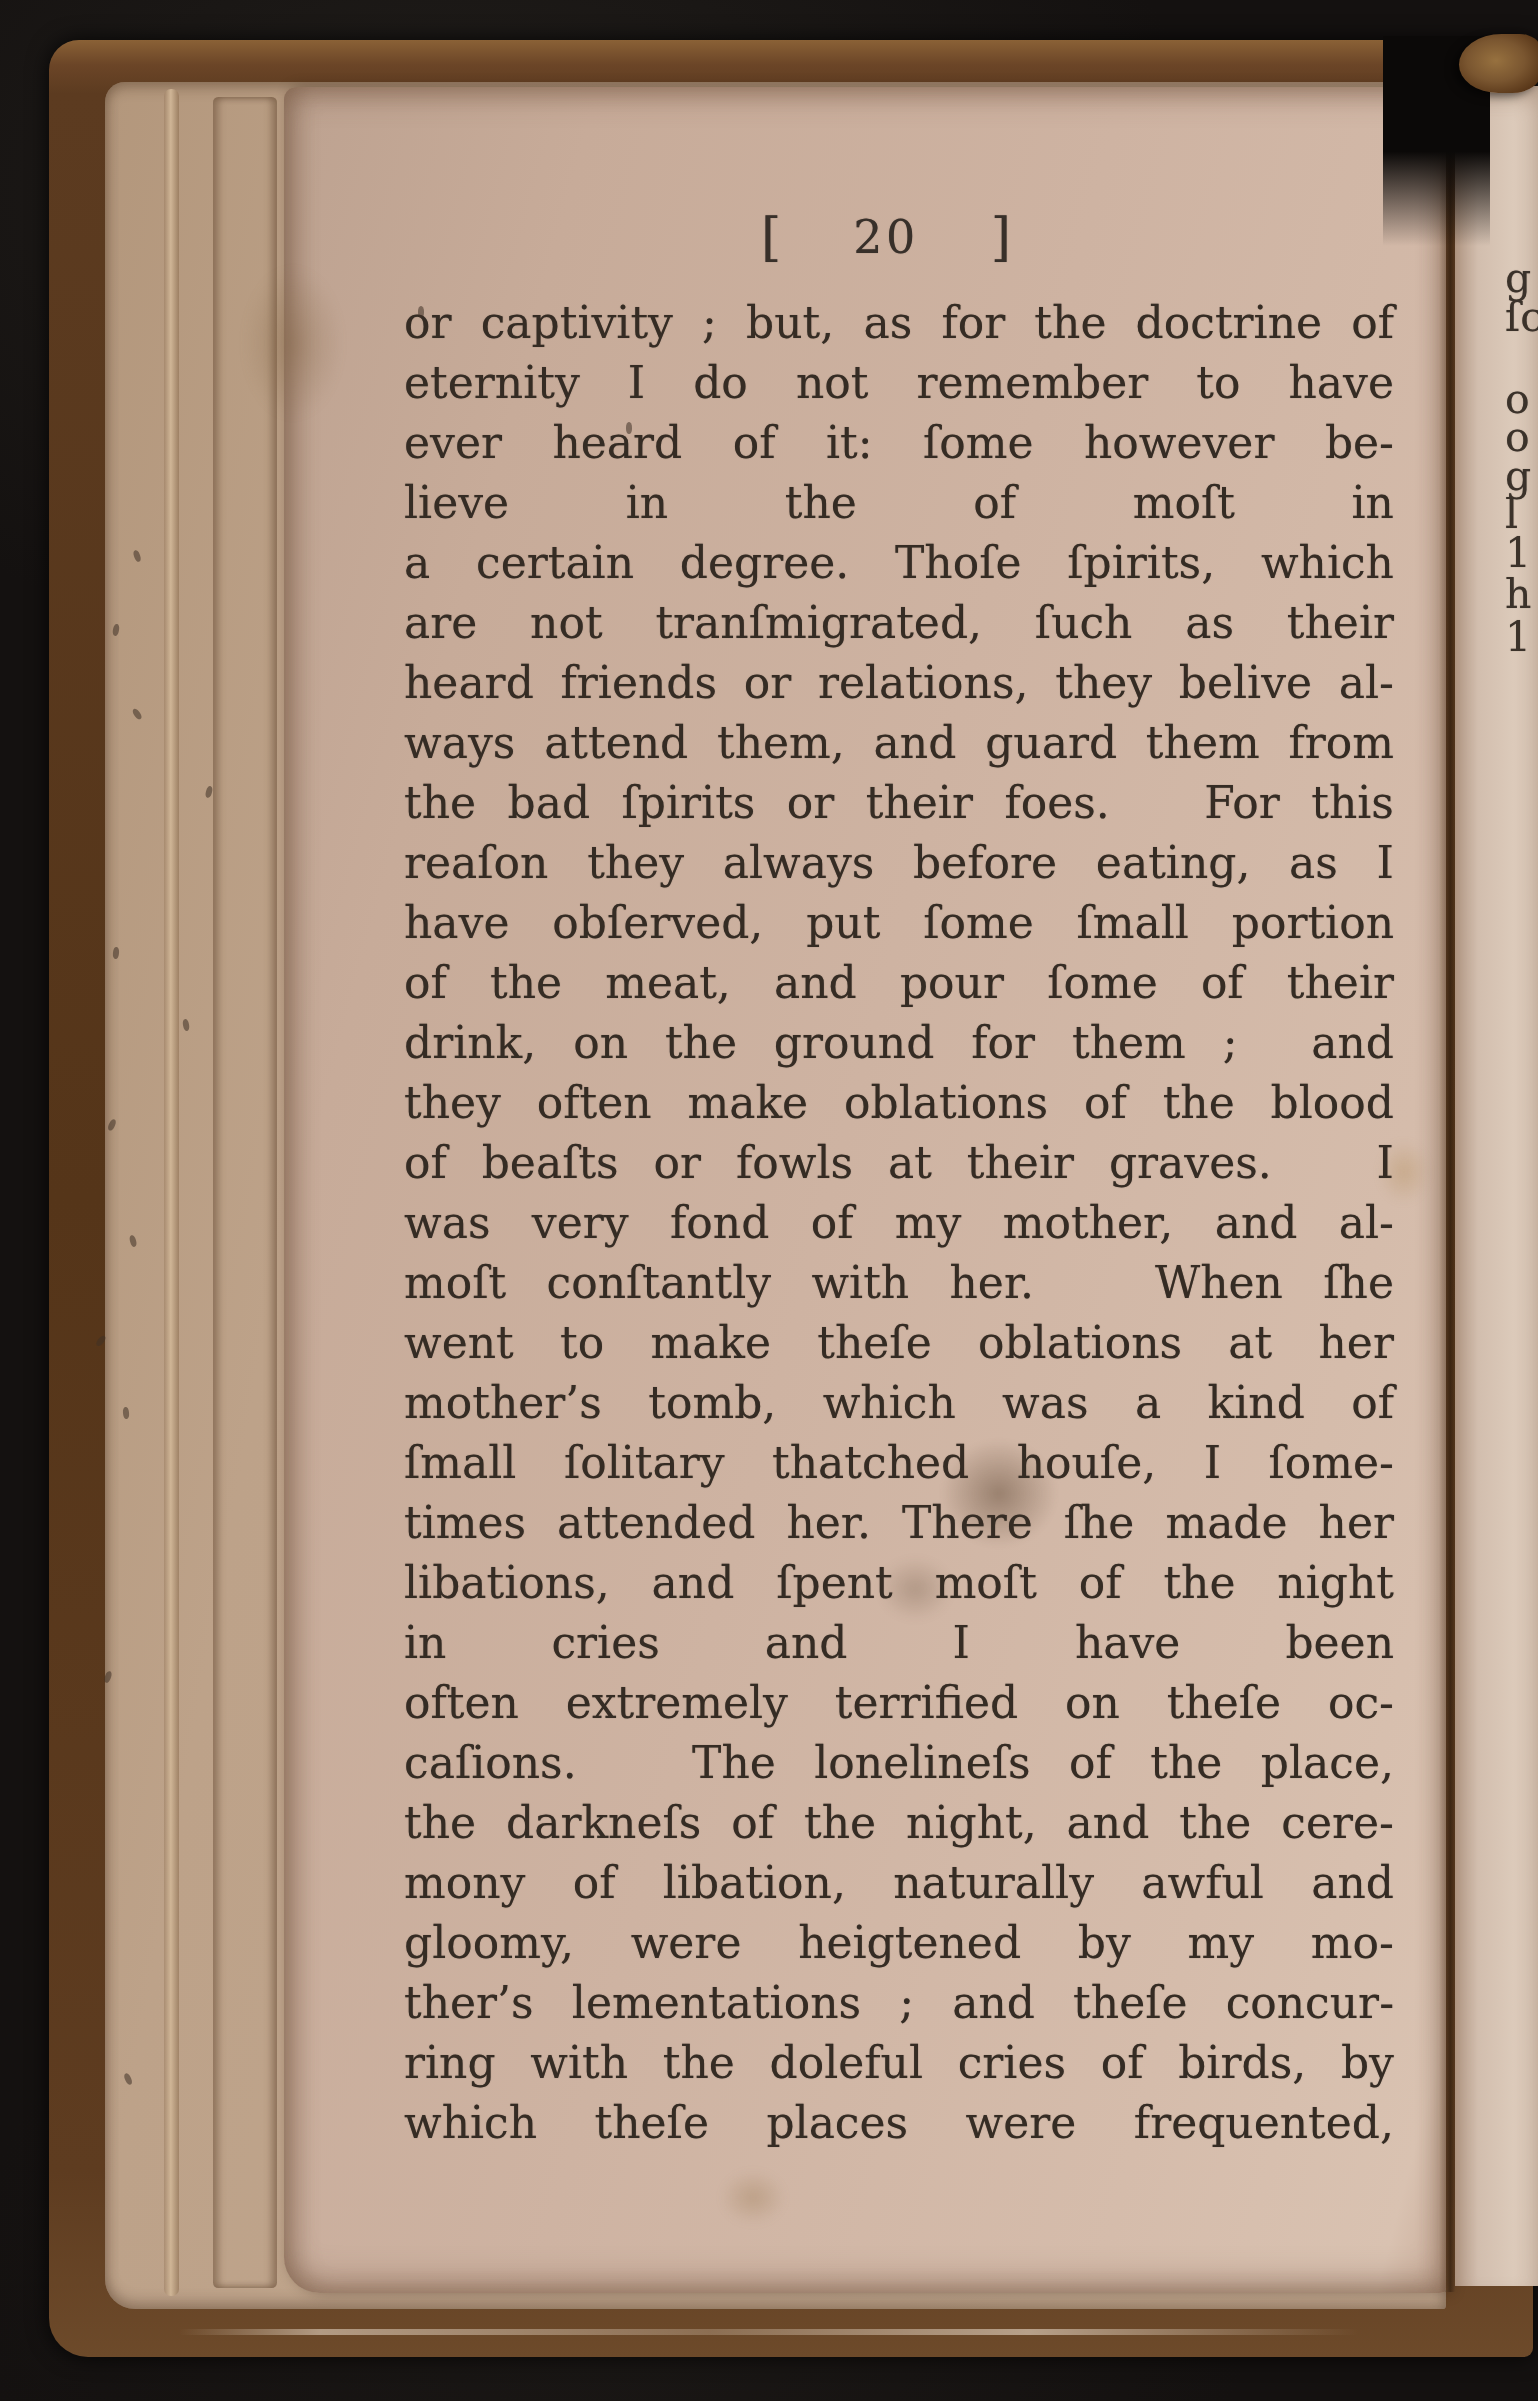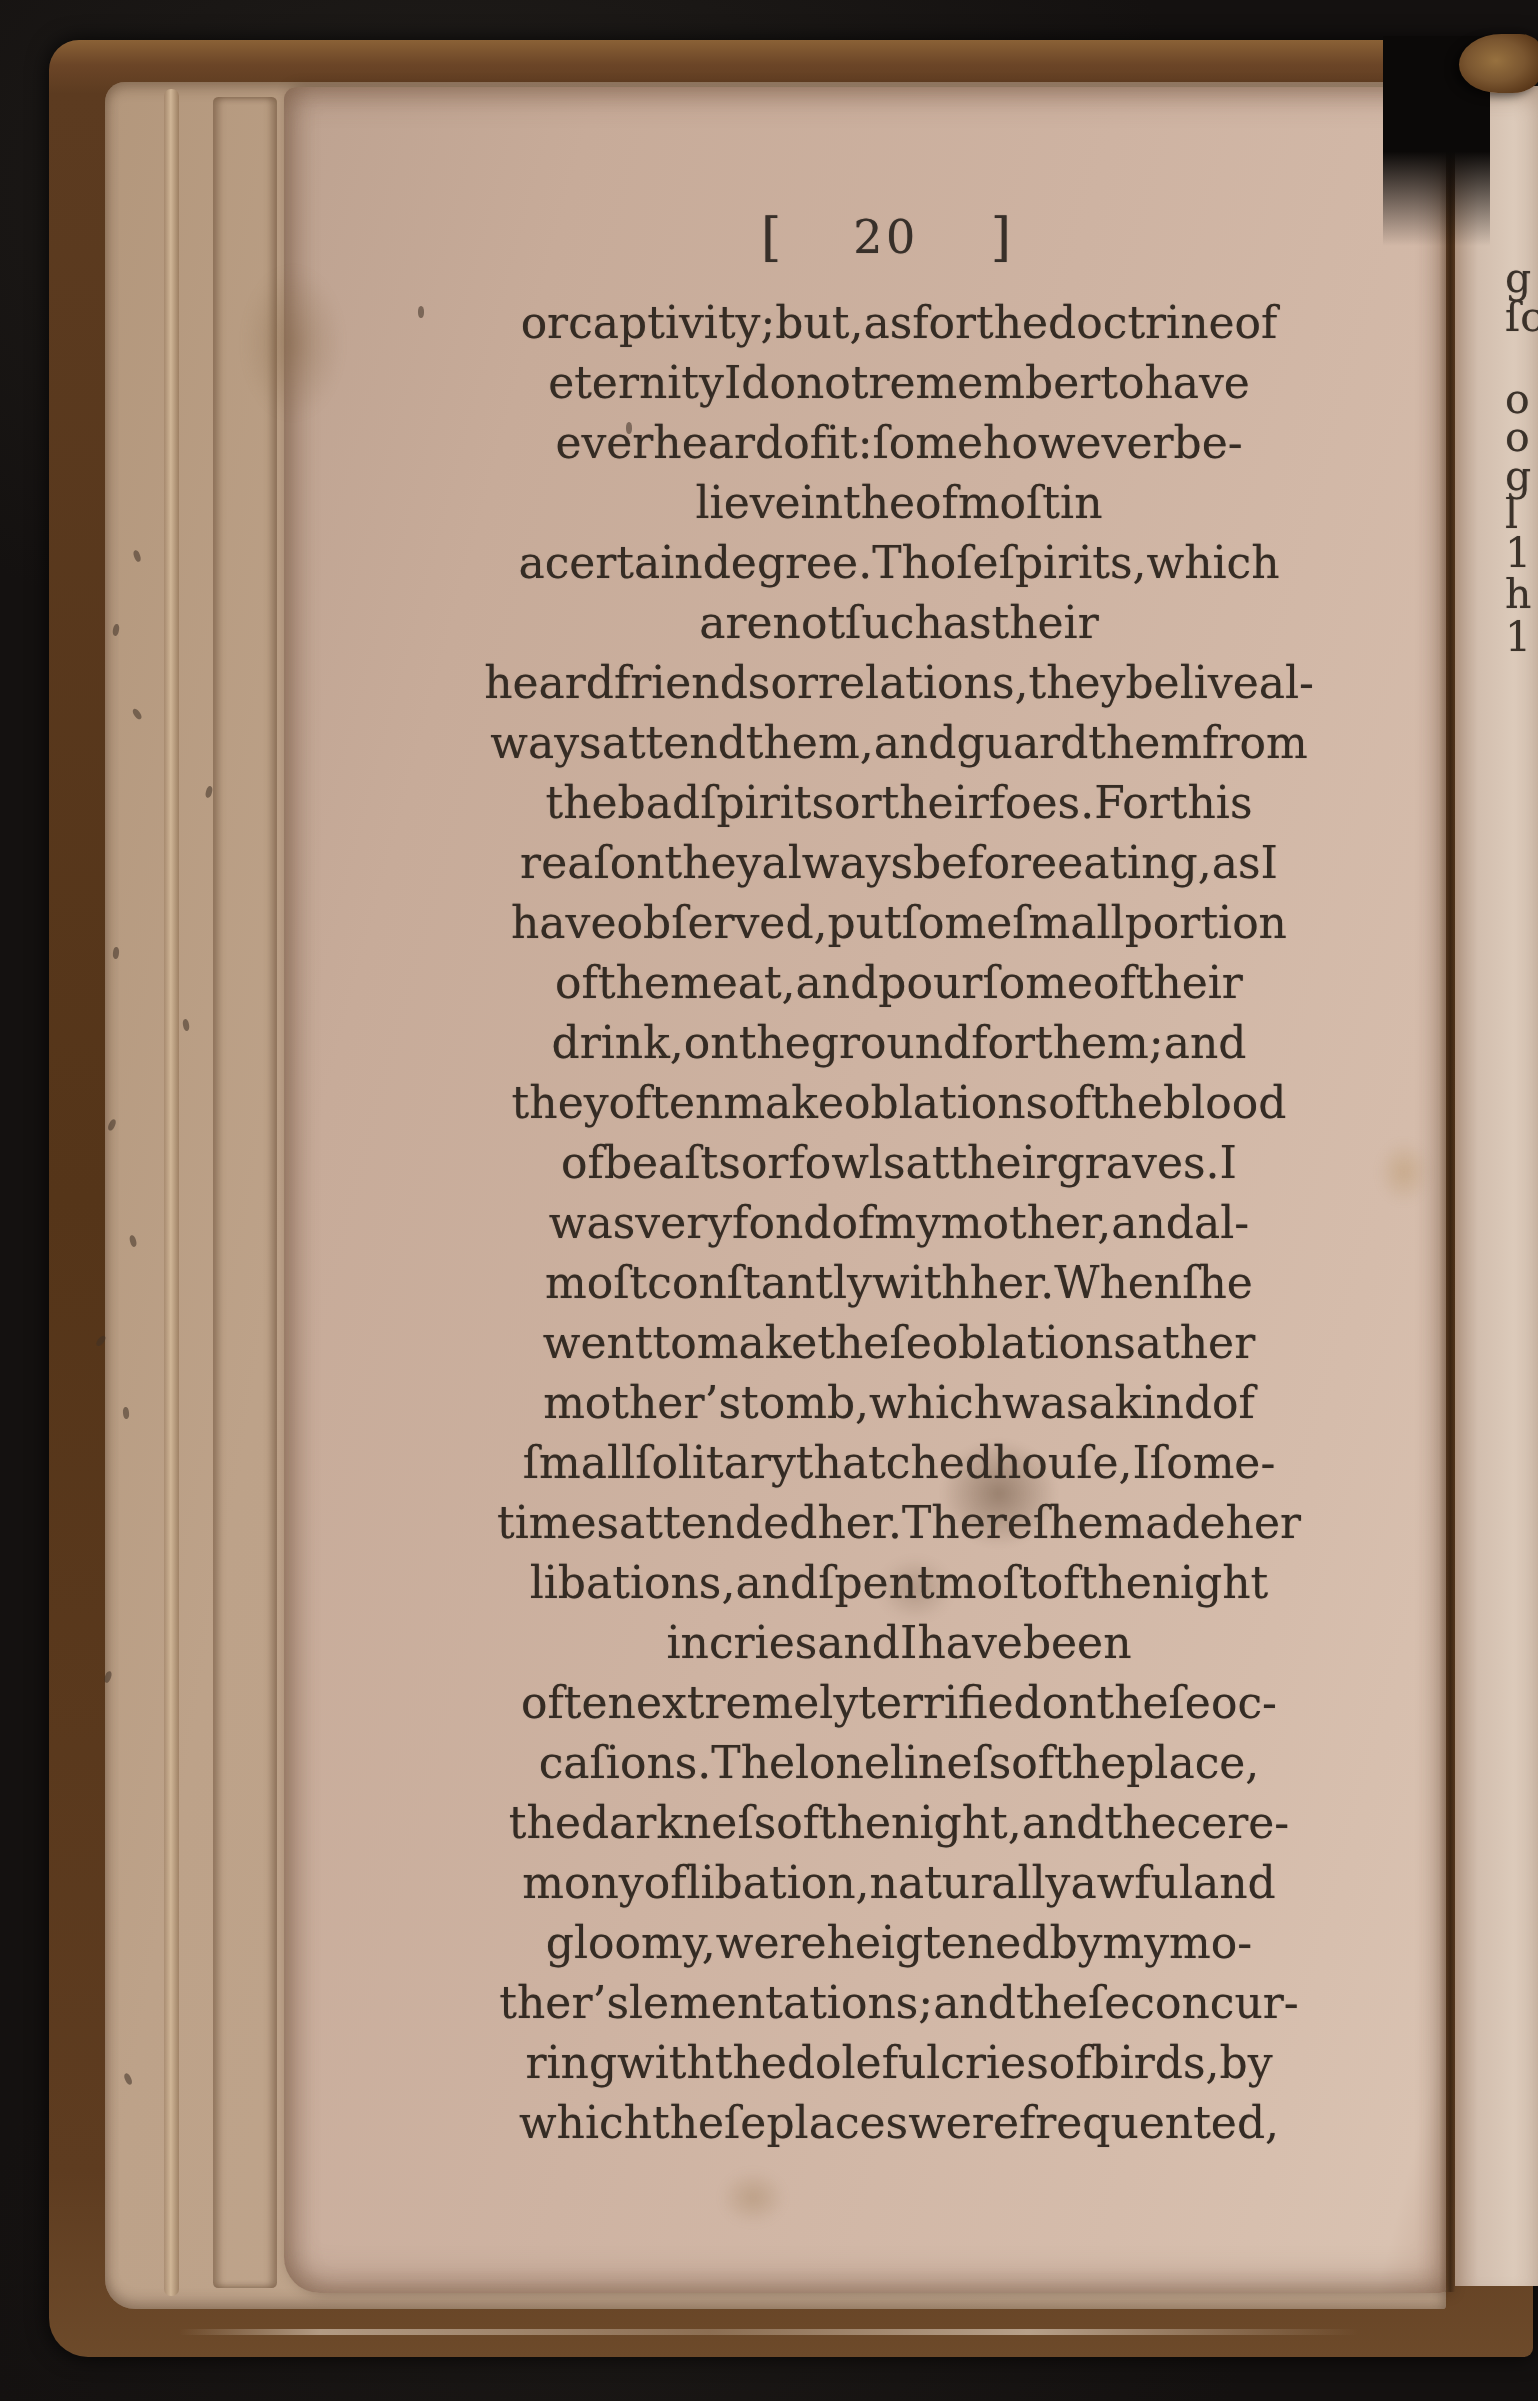--- a/index.html
+++ b/index.html
@@ -77,21 +77,21 @@
     font-size:52px;color:#38302a;
     text-shadow:0 0 0.9px rgba(56,48,42,.55);
   }
   #folio .num{font-size:46px;letter-spacing:3.6px;}
   #text-block{
     position:absolute;left:404px;top:297px;width:990px;
     color:#352c24;font-size:44px;
     text-shadow:0 0 0.9px rgba(53,44,36,.5);
   }
   .tline{
-    height:60px;display:flex;justify-content:center;align-items:baseline;
+    height:60px;display:flex;justify-content:space-between;align-items:baseline;
     white-space:pre;
   }
   .tline span{display:inline-block;}
   
   .frag{
     position:absolute;left:1505px;color:#3b322a;font-size:41px;
     text-shadow:0 0 0.9px rgba(59,50,42,.5);
   }
   
   .stain{position:absolute;border-radius:50%;filter:blur(4.5px);}
@@ -124,21 +124,21 @@
     <span class="num">20</span>
     <span>]</span>
   </div>
 
   <div id="text-block">
       <div class="tline"><span>or</span><span>captivity</span><span>;</span><span>but,</span><span>as</span><span>for</span><span>the</span><span>doctrine</span><span>of</span></div>
       <div class="tline"><span>eternity</span><span>I</span><span>do</span><span>not</span><span>remember</span><span>to</span><span>have</span></div>
       <div class="tline"><span>ever</span><span>heard</span><span>of</span><span>it:</span><span>ſome</span><span>however</span><span>be-</span></div>
       <div class="tline"><span>lieve</span><span>in</span><span>the</span><span>of</span><span>moſt</span><span>in</span></div>
       <div class="tline"><span>a</span><span>certain</span><span>degree.</span><span>Thoſe</span><span>ſpirits,</span><span>which</span></div>
-      <div class="tline"><span>are</span><span>not</span><span>ſuch</span><span>as</span><span>their</span></div>
+      <div class="tline"><span>are</span><span>not</span><span>tranſmigrated,</span><span>ſuch</span><span>as</span><span>their</span></div>
       <div class="tline"><span>heard</span><span>friends</span><span>or</span><span>relations,</span><span>they</span><span>belive</span><span>al-</span></div>
       <div class="tline"><span>ways</span><span>attend</span><span>them,</span><span>and</span><span>guard</span><span>them</span><span>from</span></div>
       <div class="tline"><span>the</span><span>bad</span><span>ſpirits</span><span>or</span><span>their</span><span>foes.</span><span></span><span></span><span>For</span><span>this</span></div>
       <div class="tline"><span>reaſon</span><span>they</span><span>always</span><span>before</span><span>eating,</span><span>as</span><span>I</span></div>
       <div class="tline"><span>have</span><span>obſerved,</span><span>put</span><span>ſome</span><span>ſmall</span><span>portion</span></div>
       <div class="tline"><span>of</span><span>the</span><span>meat,</span><span>and</span><span>pour</span><span>ſome</span><span>of</span><span>their</span></div>
       <div class="tline"><span>drink,</span><span>on</span><span>the</span><span>ground</span><span>for</span><span>them</span><span>;</span><span></span><span>and</span></div>
       <div class="tline"><span>they</span><span>often</span><span>make</span><span>oblations</span><span>of</span><span>the</span><span>blood</span></div>
       <div class="tline"><span>of</span><span>beaſts</span><span>or</span><span>fowls</span><span>at</span><span>their</span><span>graves.</span><span></span><span></span><span>I</span></div>
       <div class="tline"><span>was</span><span>very</span><span>fond</span><span>of</span><span>my</span><span>mother,</span><span>and</span><span>al-</span></div>

